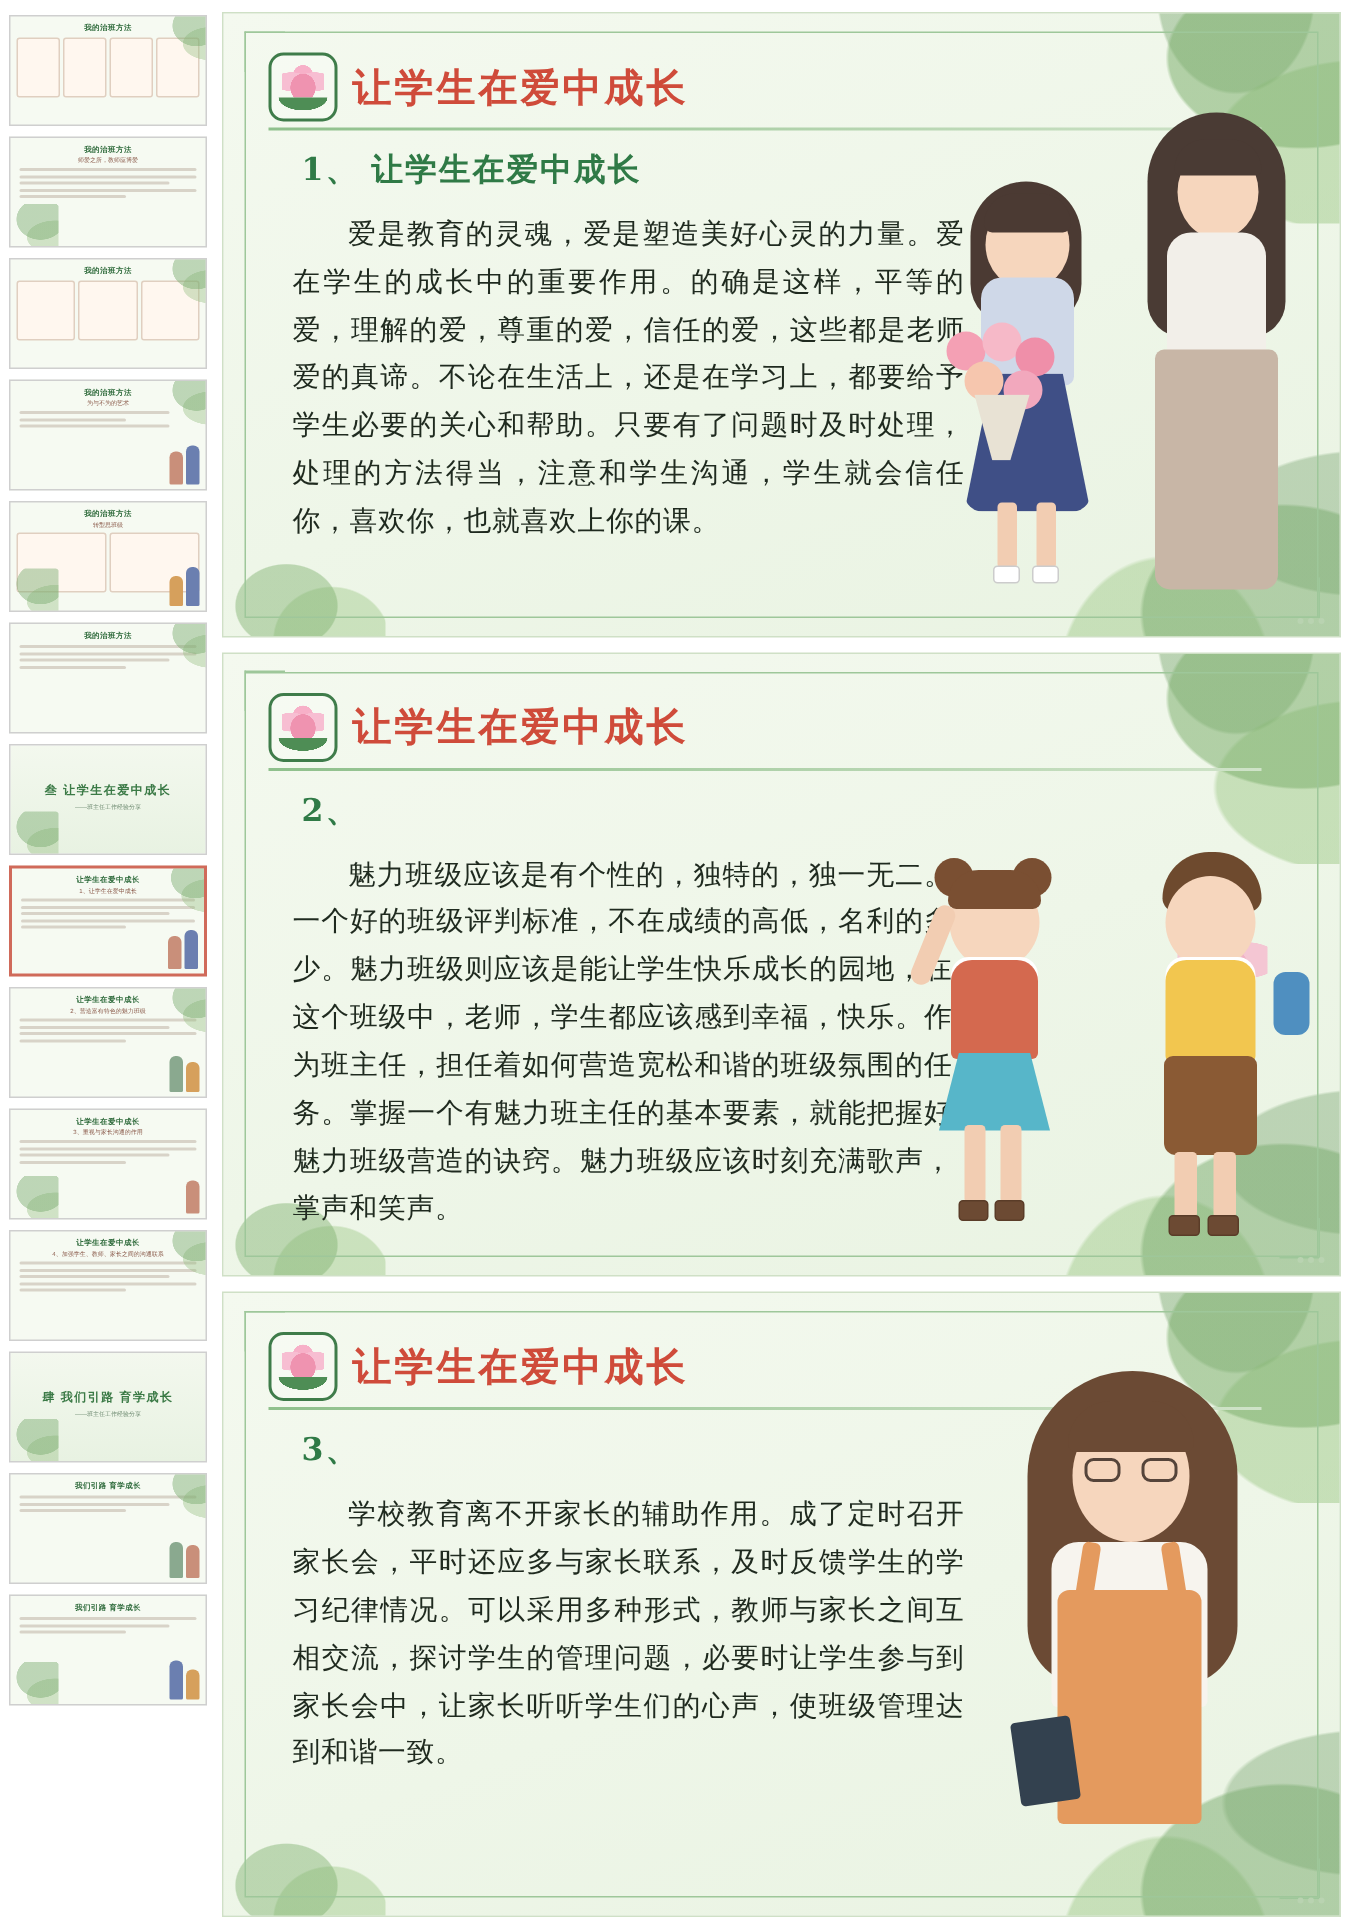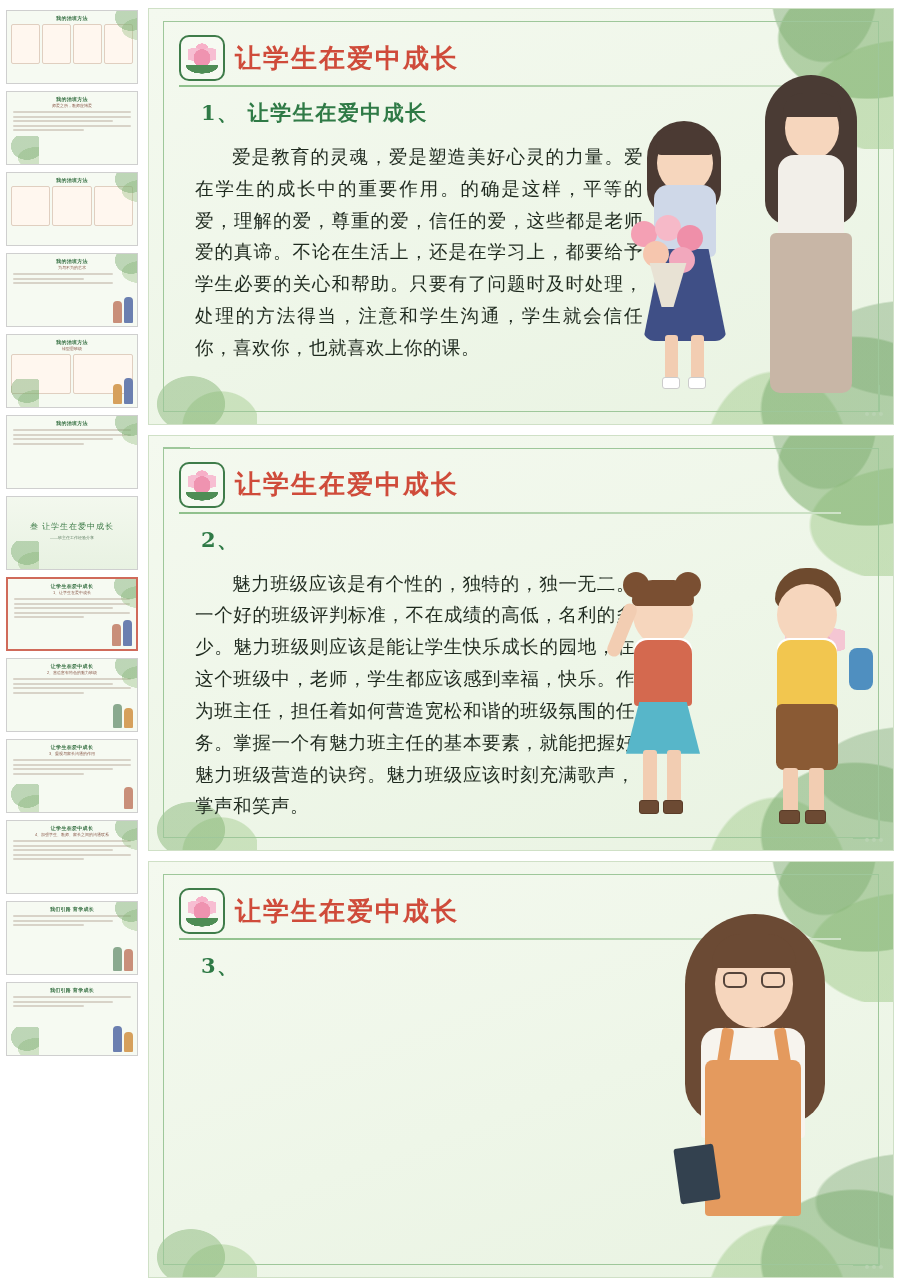--- a/index.html
+++ b/index.html
@@ -89,21 +89,21 @@
     background: radial-gradient(ellipse at 70% 30%, rgba(120,170,110,.45) 0 40%, transparent 41%),
                 radial-gradient(ellipse at 95% 65%, rgba(150,190,130,.4) 0 35%, transparent 36%);
   }
   .thumb .leafy.bl {
     right: auto; left: -8px; top: auto; bottom: -6px;
   }
   .thumb.section {
     background: linear-gradient(180deg,#f3f8ee 0%, #e8f2e2 100%);
   }
   .thumb.section .big {
-    font-size: 8px; color: #3b7a46; font-weight: normal;
+    font-size: 8px; color: #3b7a46; font-weight: bold;
     text-align: center; padding-top: 24px; letter-spacing: 1px;
   }
   .thumb.section .small {
     font-size: 4px; color: #6d8a70; text-align: center; padding-top: 3px;
   }
 
   
   .slides {
     flex: 1;
     display: flex;
@@ -474,20 +474,25 @@
       <div class="tb-sub">4、加强学生、教师、家长之间的沟通联系</div>
       <div class="tb-lines">
           <i class="l"></i>
           <i class="l"></i>
           <i class="m"></i>
           <i class="l"></i>
           <i class="s"></i>
         </div>
     </div>
 
+    <div class="thumb section">
+      <div class="leafy bl"></div>
+      <div class="big">肆  我们引路 育学成长</div>
+      <div class="small">——班主任工作经验分享</div>
+    </div>
 
     <div class="thumb">
       <div class="leafy"></div>
       <div class="tb-title">我们引路 育学成长</div>
       <div class="tb-lines">
           <i class="l"></i>
           <i class="m"></i>
           <i class="s"></i>
         </div>
       <div class="tb-figs">
@@ -645,20 +650,21 @@
             <div class="lf"></div>
         </div>
         <div class="slide-title">让学生在爱中成长</div>
       </div>
       <div class="title-rule"></div>
 
       <div class="subtitle">
         <span class="num">3、</span>
       </div>
 
+      <div class="body-text">学校教育离不开家长的辅助作用。成了定时召开家长会，平时还应多与家长联系，及时反馈学生的学习纪律情况。可以采用多种形式，教师与家长之间互相交流，探讨学生的管理问题，必要时让学生参与到家长会中，让家长听听学生们的心声，使班级管理达到和谐一致。</div>
 
       <div class="people scene3">
         <div class="teacher">
           <div class="hair-back"></div>
           <div class="p-head head"></div>
           <div class="bang"></div>
           <div class="glasses">
               <i></i>
               <i></i>
             </div>

